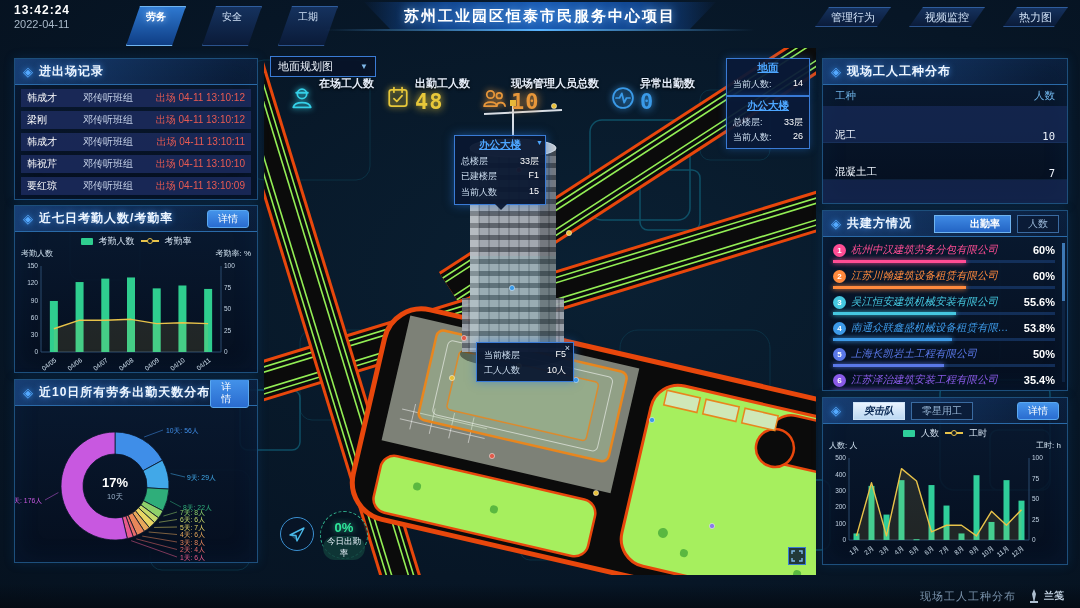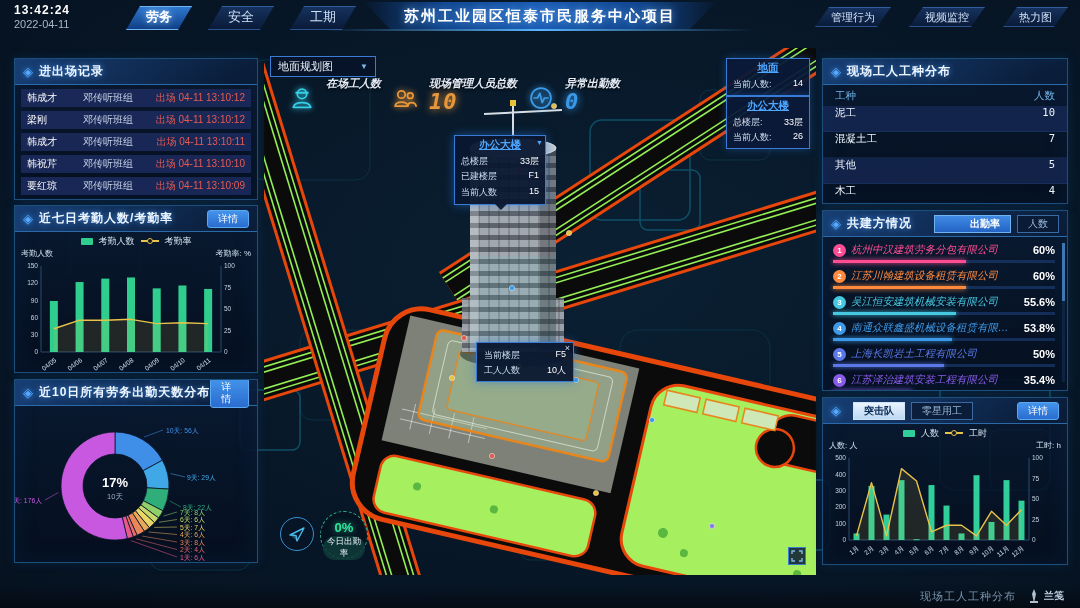--- a/index.html
+++ b/index.html
@@ -9,21 +9,21 @@
     font-family:"Liberation Sans",sans-serif;color:#dce8f5;}
   svg{display:block;}
   .bg-pattern{position:absolute;left:0;top:0;}
   
   .topbar{position:absolute;left:0;top:0;width:100%;height:34px;z-index:30;}
   .clock{position:absolute;left:14px;top:3px;}
   .clock-time{font-size:12px;font-weight:bold;color:#ffffff;letter-spacing:1px;}
   .clock-date{font-size:11px;color:#a8b8c8;margin-top:1px;}
   .tabs-left{position:absolute;left:126px;top:6px;display:flex;gap:16px;}
   .tabs-right{position:absolute;right:12px;top:7px;display:flex;gap:18px;}
-  .tb-tab{height:24px;line-height:22px;padding:0 20px;font-size:13px;color:#cfe0f5;cursor:pointer;
+  .tb-tab{height:40px;line-height:22px;padding:0 20px;font-size:10px;color:#cfe0f5;cursor:pointer;
     background:linear-gradient(180deg,rgba(22,52,98,.95),rgba(10,26,56,.95));
     clip-path:polygon(14px 0,100% 0,calc(100% - 14px) 100%,0 100%);
     box-shadow:inset 0 0 0 1px rgba(70,130,210,.55);}
   .tabs-right .tb-tab{height:20px;line-height:20px;font-size:11px;padding:0 16px;}
   .tb-tab.active{background:linear-gradient(180deg,#2f7ad2,#0e3c82);color:#fff;font-weight:bold;
     text-shadow:0 0 7px #9ecbff;box-shadow:inset 0 0 0 1px #6fb4f0,0 0 10px rgba(60,140,240,.5);}
   .title-banner{position:absolute;left:50%;top:2px;transform:translateX(-50%);height:27px;line-height:27px;
     padding:0 40px;font-size:15px;font-weight:bold;color:#ffffff;letter-spacing:2px;white-space:nowrap;
     background:linear-gradient(90deg,rgba(12,30,64,.15),#11458e 22%,#1a5cb4 50%,#11458e 78%,rgba(12,30,64,.15));
     clip-path:polygon(0 0,100% 0,calc(100% - 26px) 100%,26px 100%);
@@ -38,37 +38,37 @@
     background:linear-gradient(90deg,rgba(33,84,156,.6),rgba(18,44,92,.12));
     border-bottom:1px solid #2a6aa8;}
   .diamond-icon{color:#55aaff;font-size:13px;margin-right:6px;line-height:1;text-shadow:0 0 6px #3a9aff;}
   .panel-title{font-size:12px;font-weight:bold;color:#eef6ff;letter-spacing:1px;white-space:nowrap;
     text-shadow:0 0 6px rgba(80,160,255,.8);}
   .detail-btn{margin-left:auto;background:linear-gradient(180deg,#4493ea,#2a6cd0);color:#fff;font-size:10px;
     padding:2px 10px;border-radius:3px;border:1px solid #5aa8f0;cursor:pointer;line-height:12px;}
   .hd-tab{font-size:10px;line-height:16px;padding:0 10px;border:1px solid #3a6aa0;color:#9ab8d8;
     margin-left:6px;cursor:pointer;background:rgba(10,26,52,.8);}
   .hd-tab.blue-active{background:linear-gradient(180deg,#3f8ae4,#2364c4);border-color:#6fb4f0;color:#fff;font-weight:bold;padding-left:35px;}
-  .hd-tab.light-active{background:linear-gradient(180deg,#eaf4ff,#bcd8f2);border-color:#cfe4f8;color:#0a2a55;font-weight:bold;}
+  .hd-tab.light-active{background:linear-gradient(180deg,#eaf4ff,#bcd8f2);border-color:#cfe4f8;color:#0a2a55;font-weight:bold;font-style:italic;}
   
   .record-row{display:flex;align-items:center;height:18px;margin:4px 6px 0;padding:0 6px;
     background:rgba(28,43,94,.85);font-size:10px;white-space:nowrap;}
   .rec-name{flex:0 0 56px;color:#ffffff;overflow:hidden;}
   .rec-group{flex:1;color:#c8d4ea;overflow:hidden;}
   .rec-event{margin-left:auto;color:#e85a52;}
   .more-link{text-align:right;color:#4da6ff;font-size:10px;margin:3px 10px 0;cursor:pointer;}
   
   .chart-legend{display:flex;justify-content:center;align-items:center;gap:6px;height:14px;font-size:9px;color:#d8e6f4;margin-top:2px;}
   .lg-bar{width:12px;height:7px;border-radius:1px;display:inline-block;}
   .lg-line{display:inline-flex;align-items:center;width:18px;height:2px;position:relative;}
   .lg-line i{position:absolute;left:6px;top:-2.5px;width:6px;height:6px;border-radius:50%;border:1.5px solid currentColor;background:#0a1628;}
   .axis-caps{display:flex;justify-content:space-between;font-size:8px;color:#cfe0ee;padding:0 6px;height:10px;}
   
   .wt-head{display:flex;padding:4px 12px 3px;color:#6fb4e8;font-size:10.5px;}
-  .wt-row{display:flex;align-items:flex-start;height:26px;padding:0 12px;font-size:10.5px;color:#eef4fc;
+  .wt-row{display:flex;align-items:flex-end;height:37px;padding:0 12px;font-size:10.5px;color:#eef4fc;
     border-bottom:1px solid rgba(40,90,150,.22);}
   .wt-row.odd{background:rgba(26,46,98,.6);}
   .wt-count{margin-left:auto;font-family:"DejaVu Sans Mono",monospace;}
   
   .pt-item{margin:6px 12px 0 10px;}
   .pt-top{display:flex;align-items:center;font-size:10.5px;white-space:nowrap;}
   .pt-rank{flex:0 0 13px;width:13px;height:13px;border-radius:50%;color:#fff;font-size:8px;line-height:13px;
     text-align:center;margin-right:5px;font-weight:bold;}
   .pt-name{font-style:italic;overflow:hidden;max-width:160px;text-overflow:ellipsis;}
   .pt-val{margin-left:auto;color:#ffffff;font-weight:bold;font-size:11px;}
@@ -77,21 +77,21 @@
   .pt-scroll{position:absolute;right:2px;top:32px;bottom:8px;width:3px;background:rgba(14,38,70,.9);}
   .pt-thumb{position:absolute;left:0;top:0;width:3px;height:42%;background:#3d78b4;}
   
   .map-area{position:absolute;left:264px;top:48px;width:552px;height:527px;}
   .layer-select{position:absolute;left:6px;top:8px;width:106px;height:21px;display:flex;align-items:center;
     padding:0 7px;background:rgba(8,20,40,.92);border:1px solid #3a7bd5;font-size:11px;color:#eef4fc;cursor:pointer;z-index:20;}
   .layer-caret{margin-left:auto;color:#7fb8e8;font-size:8px;}
   .stats-row{position:absolute;left:24px;top:28px;display:flex;gap:10px;z-index:20;}
   .stat{display:flex;align-items:flex-start;}
   .stat-icon{width:28px;height:28px;margin-top:8px;filter:drop-shadow(0 0 3px currentColor);}
-  .stat-col{margin-left:10px;font-style:italic;}
+  .stat-col{margin-left:3px;}
   .stat-label{font-size:11px;font-weight:bold;color:#e6eefa;text-shadow:0 1px 3px #000;white-space:nowrap;}
   .stat-value{font-family:"DejaVu Sans Mono",monospace;font-size:22px;line-height:21px;font-weight:bold;
     letter-spacing:1px;text-shadow:0 0 9px currentColor;min-height:21px;}
   .tip{position:absolute;background:rgba(10,23,48,.95);border:1px solid #3a7bd5;z-index:22;
     box-shadow:0 0 9px rgba(40,120,220,.55);}
   .building-tip{left:190px;top:87px;width:92px;padding:2px 6px 5px;}
   .building-tip:after{content:"";position:absolute;left:50%;bottom:-6px;margin-left:-5px;border:6px solid transparent;
     border-bottom:none;border-top-color:rgba(10,23,48,.95);}
   .tip-title{color:#4da6ff;font-weight:bold;font-size:10.5px;text-align:center;text-decoration:underline;position:relative;}
   .tip-caret{position:absolute;right:-4px;top:1px;color:#4da6ff;font-size:7px;}
@@ -279,20 +279,34 @@
           <span style="color: rgb(53, 208, 232);">
             <svg class="stat-icon" viewBox="0 0 24 24" fill="none" stroke="currentColor" stroke-width="1.5" stroke-linecap="round" stroke-linejoin="round">
               <circle cx="12" cy="8.5" r="4"></circle>
               <path d="M7 7.5h10"></path>
               <path d="M4.5 20c1.5-5.5 13.5-5.5 15 0z"></path>
             </svg>
           </span>
           <div class="stat-col">
             <div class="stat-label">在场工人数</div>
             <div class="stat-value" style="color: rgb(53, 208, 232);"></div>
+          </div>
+        </div>
+        <div class="stat">
+          <span style="color: rgb(232, 200, 58);">
+            <svg class="stat-icon" viewBox="0 0 24 24" fill="none" stroke="currentColor" stroke-width="1.5" stroke-linecap="round" stroke-linejoin="round">
+              <rect x="4.5" y="5" width="15" height="14" rx="2"></rect>
+              <line x1="8.5" y1="3" x2="8.5" y2="7"></line>
+              <line x1="15.5" y1="3" x2="15.5" y2="7"></line>
+              <path d="M8.5 12.5l2.5 2.5 4.5-5"></path>
+            </svg>
+          </span>
+          <div class="stat-col">
+            <div class="stat-label">出勤工人数</div>
+            <div class="stat-value" style="color: rgb(232, 200, 58);">48</div>
           </div>
         </div>
         <div class="stat">
           <span style="color: rgb(232, 151, 58);">
             <svg class="stat-icon" viewBox="0 0 24 24" fill="none" stroke="currentColor" stroke-width="1.5" stroke-linecap="round" stroke-linejoin="round">
               <circle cx="9" cy="9" r="3.2"></circle>
               <circle cx="16.5" cy="10" r="2.4"></circle>
               <path d="M3.5 19c.8-4.5 10.2-4.5 11 0z"></path>
               <path d="M14.5 18.2c.6-3 6.4-3 7 .8"></path>
             </svg>

